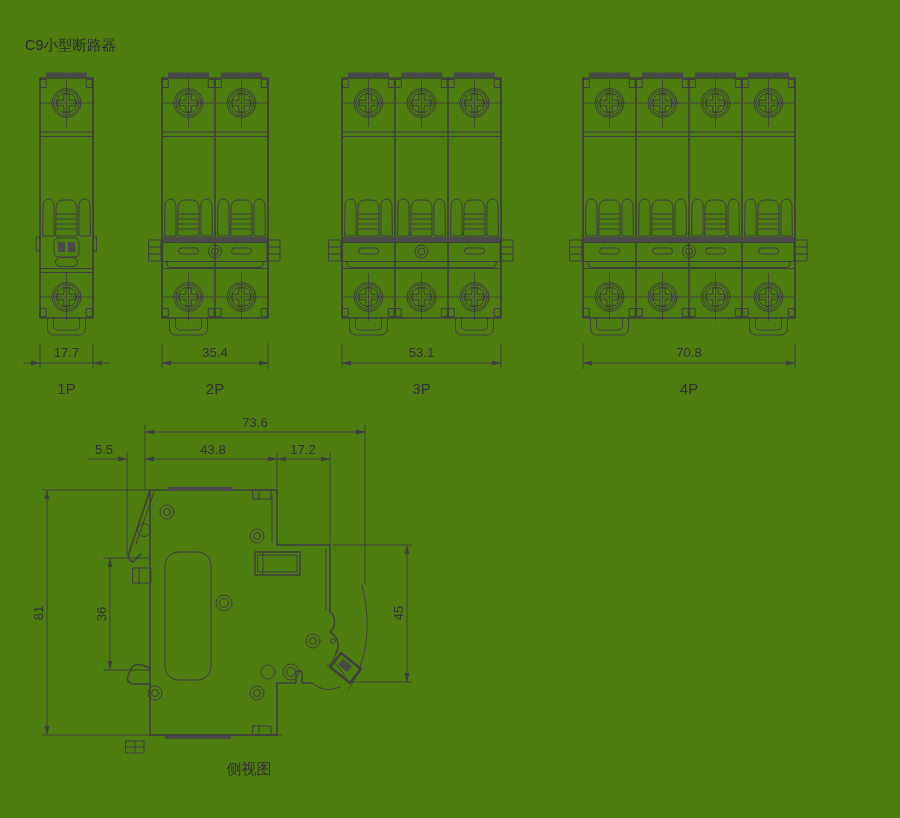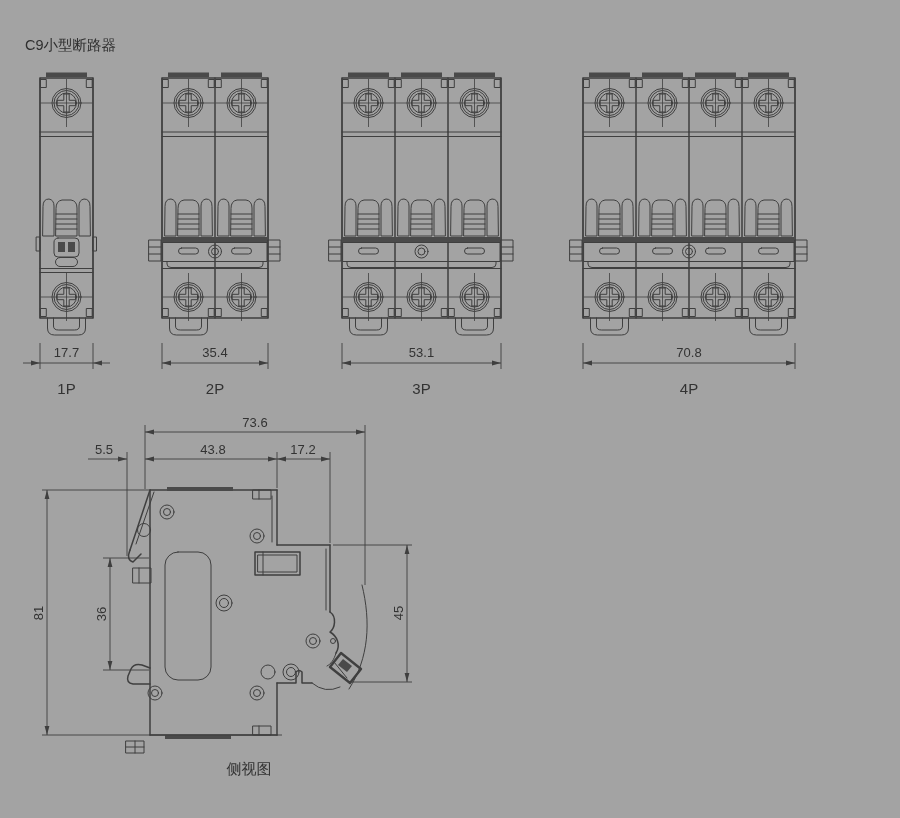--- a/index.html
+++ b/index.html
@@ -1,16 +1,16 @@
 <!DOCTYPE html>
 <html><head>
 <meta charset="utf-8">
 <style>
   html,body{margin:0;padding:0;background:#fff;}
-  #stage{position:relative;width:900px;height:818px;background:#a3a3a3;overflow:hidden;
+  #stage{position:relative;width:900px;height:818px;background:#4d7c0f;overflow:hidden;
          font-family:"Liberation Sans","DejaVu Sans",sans-serif;}
   svg{position:absolute;left:0;top:0;}
   svg .ol{stroke:#3f3f3f;stroke-width:1.5;fill:none;stroke-linejoin:round;stroke-linecap:round;}
   svg .ln{stroke:#3f3f3f;stroke-width:1;fill:none;stroke-linejoin:round;stroke-linecap:round;}
   svg .th{stroke:#3f3f3f;stroke-width:2.4;fill:none;stroke-linejoin:round;}
   svg .dim{stroke:#3f3f3f;stroke-width:0.9;fill:none;}
   svg .cl{stroke:#3f3f3f;stroke-width:0.8;fill:none;}
   svg .dk{fill:#4a4a4a;stroke:none;}
   svg .ar{fill:#3f3f3f;stroke:none;}
   svg text{fill:#333333;font-family:"Liberation Sans","DejaVu Sans",sans-serif;font-size:13px;}

